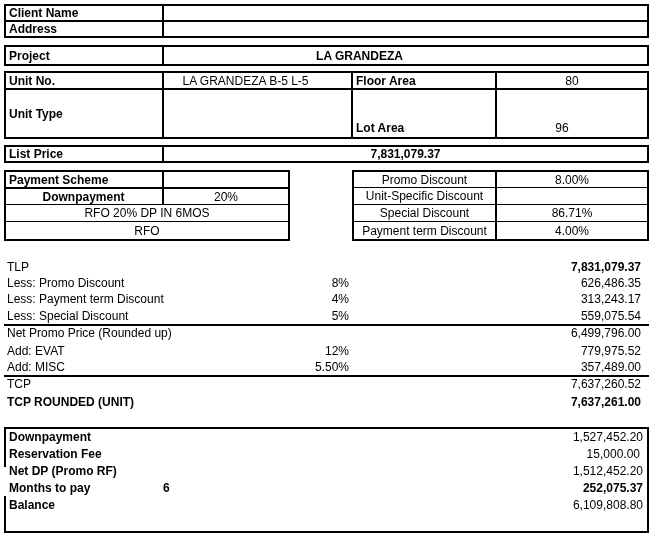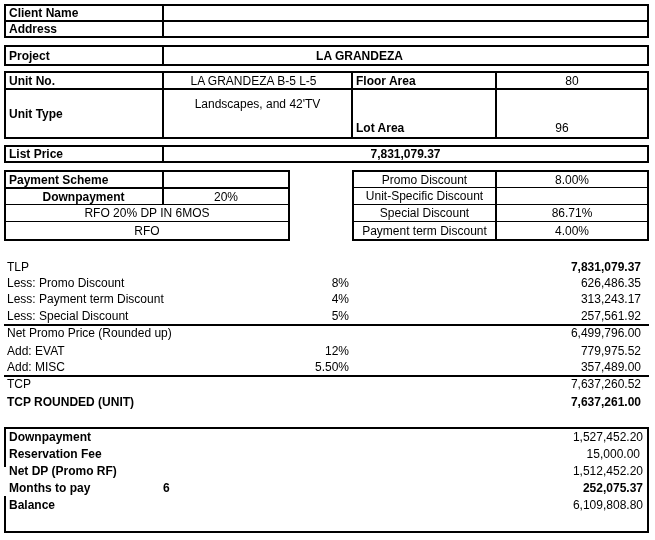--- a/index.html
+++ b/index.html
@@ -30,26 +30,25 @@
 <div class="vl" style="left:162px;top:45px;height:21px;"></div>
 <div class="cell b" style="left:6px;top:47px;width:155px;height:17px;">Project</div>
 <div class="cell b c" style="left:164px;top:47px;width:391px;height:17px;">LA GRANDEZA</div>
 
 <div class="box" style="left:4px;top:71px;width:645px;height:68px;"></div>
 <div class="hl" style="left:4px;top:88px;width:645px;"></div>
 <div class="vl" style="left:162px;top:71px;height:68px;"></div>
 <div class="vl" style="left:351px;top:71px;height:68px;"></div>
 <div class="vl" style="left:495px;top:71px;height:68px;"></div>
 <div class="cell b" style="left:6px;top:73px;width:155px;height:15px;">Unit No.</div>
-<div class="cell c" style="left:160px;top:73px;width:187px;height:15px;">LA GRANDEZA B-5 L-5</div>
+<div class="cell c" style="left:152px;top:73px;width:187px;height:15px;">LA GRANDEZA B-5 L-5</div>
 <div class="cell b" style="left:353px;top:73px;width:142px;height:15px;">Floor Area</div>
 <div class="cell c" style="left:497px;top:73px;width:150px;height:15px;">80</div>
 <div class="cell b" style="left:6px;top:90px;width:155px;height:47px;">Unit Type</div>
 <div class="abs" style="left:164px;top:94px;width:187px;height:40px;text-align:center;line-height:20px;">
-  <div>Landscapes, and 42'TV</div>
 </div>
 <div class="cell b" style="left:353px;top:120px;width:142px;height:15px;">Lot Area</div>
 <div class="cell c" style="left:497px;top:120px;width:130px;height:15px;">96</div>
 
 <div class="box" style="left:4px;top:145px;width:645px;height:18px;"></div>
 <div class="vl" style="left:162px;top:145px;height:18px;"></div>
 <div class="cell b" style="left:6px;top:147px;width:155px;height:14px;">List Price</div>
 <div class="cell b c" style="left:164px;top:147px;width:483px;height:14px;">7,831,079.37</div>
 
 <div class="box" style="left:4px;top:170px;width:286px;height:71px;"></div>
@@ -85,21 +84,21 @@
 <div class="cell" style="left:4px;top:274px;width:300px;height:17px;">Less: Promo Discount</div>
 <div class="cell r" style="left:250px;top:274px;width:102px;height:17px;">8%</div>
 <div class="cell r" style="left:440px;top:274px;width:204px;height:17px;">626,486.35</div>
 
 <div class="cell" style="left:4px;top:290px;width:300px;height:17px;">Less: Payment term Discount</div>
 <div class="cell r" style="left:250px;top:290px;width:102px;height:17px;">4%</div>
 <div class="cell r" style="left:440px;top:290px;width:204px;height:17px;">313,243.17</div>
 
 <div class="cell" style="left:4px;top:307px;width:300px;height:17px;">Less: Special Discount</div>
 <div class="cell r" style="left:250px;top:307px;width:102px;height:17px;">5%</div>
-<div class="cell r" style="left:440px;top:307px;width:204px;height:17px;">257,561.92</div>
+<div class="cell r" style="left:440px;top:307px;width:204px;height:17px;">559,075.54</div>
 
 <div class="hl" style="left:4px;top:324px;width:645px;"></div>
 
 <div class="cell" style="left:4px;top:325px;width:300px;height:16px;text-align:center;">Net Promo Price (Rounded up)</div>
 <div class="cell r" style="left:250px;top:325px;width:102px;height:16px;"></div>
 <div class="cell r" style="left:440px;top:325px;width:204px;height:16px;">6,499,796.00</div>
 
 <div class="cell" style="left:4px;top:342px;width:300px;height:17px;">Add: EVAT</div>
 <div class="cell r" style="left:250px;top:342px;width:102px;height:17px;">12%</div>
 <div class="cell r" style="left:440px;top:342px;width:204px;height:17px;">779,975.52</div>

